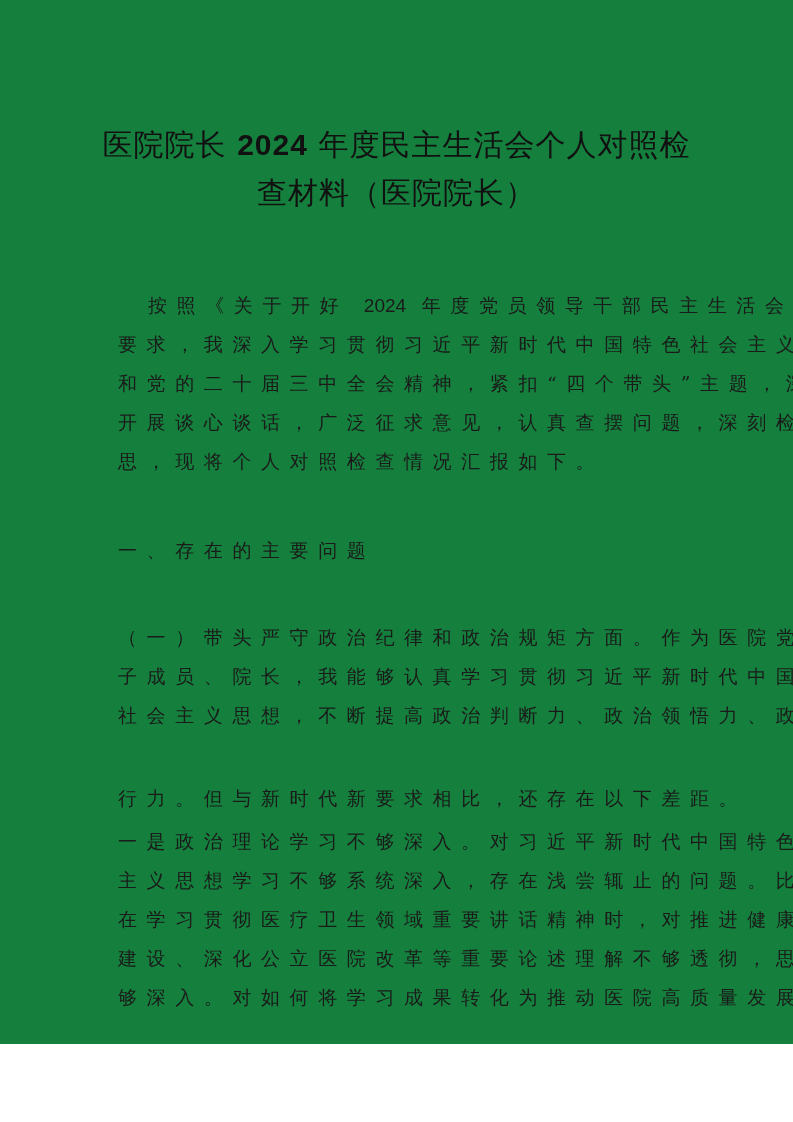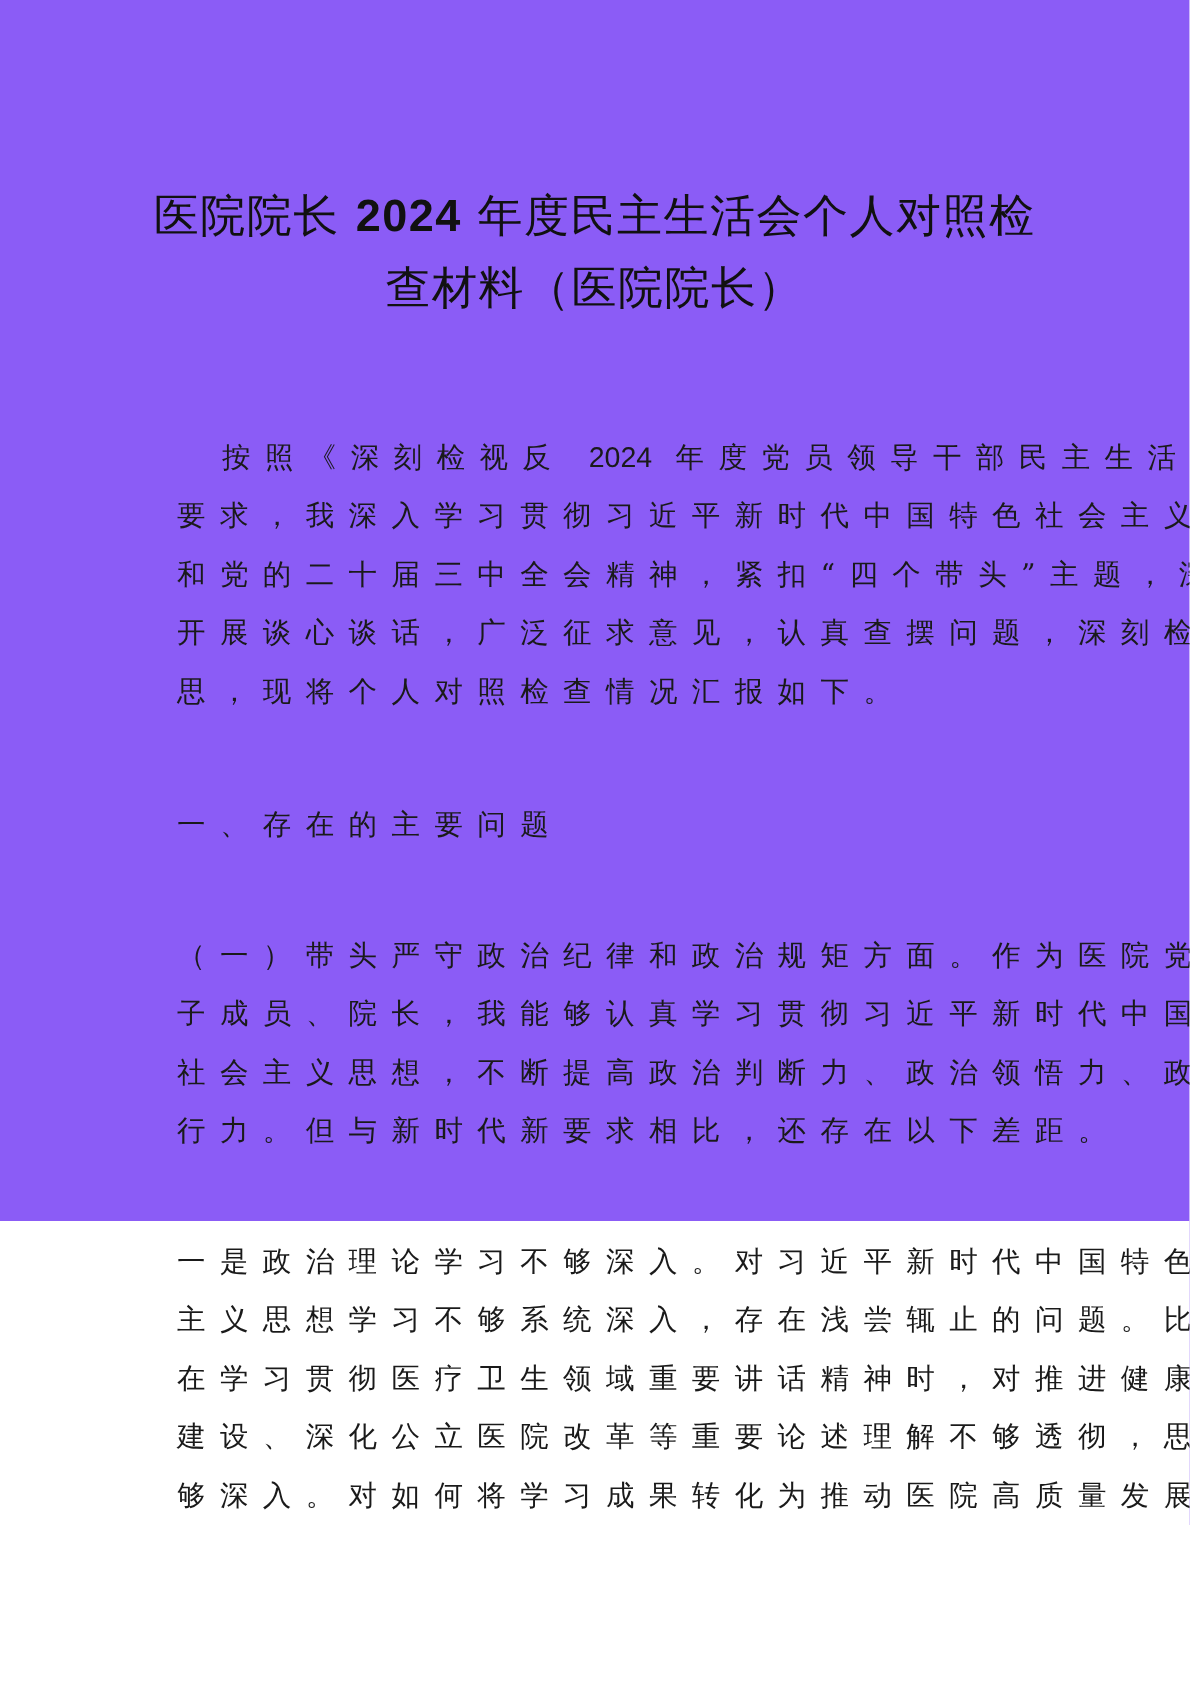--- a/index.html
+++ b/index.html
@@ -1,18 +1,18 @@
 <!DOCTYPE html>
 <html><head>
 <meta charset="utf-8">
 <style>
   html, body { margin: 0; padding: 0; background: #ffffff; }
   body { width: 793px; height: 1122px; position: relative; overflow: hidden;
          font-family: "DejaVu Serif", "Liberation Serif", serif; color: #111; }
-  .page { position: absolute; left: 0; top: 0; width: 793px; height: 814px; background: #8b5cf6; }
+  .page { position: absolute; left: 0; top: 0; width: 793px; height: 1044px; background: #15803d; }
   .title { position: absolute; left: 100px; width: 593px; text-align: center;
            font-size: 30px; letter-spacing: 1px; color: #111; line-height: 1; white-space: nowrap; }
   .title .num { font-family: "Liberation Sans", sans-serif; font-weight: bold; }
   .t1 { top: 130px; }
   .t2 { top: 178px; }
   .line { position: absolute; left: 118px; width: 560px; font-size: 19px; line-height: 1;
           letter-spacing: 9.6px; white-space: nowrap; color: #1a1a1a; }
   .indent { left: 148px; }
   .num2 { font-family: "Liberation Sans", sans-serif; letter-spacing: 0; }
 </style>
@@ -20,33 +20,33 @@
 <body>
 
 <div class="page">
 
   <div class="title t1">
     <span>医院院长 </span><span class="num">2024</span><span> 年度民主生活会个人对照检</span>
   </div>
   <div class="title t2">查材料（医院院长）</div>
 
   <div class="line indent" style="top:296px">
-    <span>按照《深刻检视反 </span><span class="num2">2024</span><span> 年度党员领导干部民主生活会的通知》</span>
+    <span>按照《关于开好 </span><span class="num2">2024</span><span> 年度党员领导干部民主生活会的通知》</span>
   </div>
   <div class="line" style="top:335px">要求，我深入学习贯彻习近平新时代中国特色社会主义思想</div>
   <div class="line" style="top:374px">和党的二十届三中全会精神，紧扣“四个带头”主题，深入</div>
   <div class="line" style="top:413px">开展谈心谈话，广泛征求意见，认真查摆问题，深刻检视反</div>
   <div class="line" style="top:452px">思，现将个人对照检查情况汇报如下。</div>
 
   <div class="line" style="top:541px">一、存在的主要问题</div>
 
   <div class="line" style="top:628px">（一）带头严守政治纪律和政治规矩方面。作为医院党委班</div>
   <div class="line" style="top:667px">子成员、院长，我能够认真学习贯彻习近平新时代中国特色</div>
   <div class="line" style="top:706px">社会主义思想，不断提高政治判断力、政治领悟力、政治执</div>
-  <div class="line" style="top:745px">行力。但与新时代新要求相比，还存在以下差距。</div>
+  <div class="line" style="top:789px">行力。但与新时代新要求相比，还存在以下差距。</div>
 
   <div class="line" style="top:832px">一是政治理论学习不够深入。对习近平新时代中国特色社会</div>
   <div class="line" style="top:871px">主义思想学习不够系统深入，存在浅尝辄止的问题。比如，</div>
   <div class="line" style="top:910px">在学习贯彻医疗卫生领域重要讲话精神时，对推进健康中国</div>
   <div class="line" style="top:949px">建设、深化公立医院改革等重要论述理解不够透彻，思考不</div>
   <div class="line" style="top:988px">够深入。对如何将学习成果转化为推动医院高质量发展的具</div>
 
 </div>
 
 </body></html>

